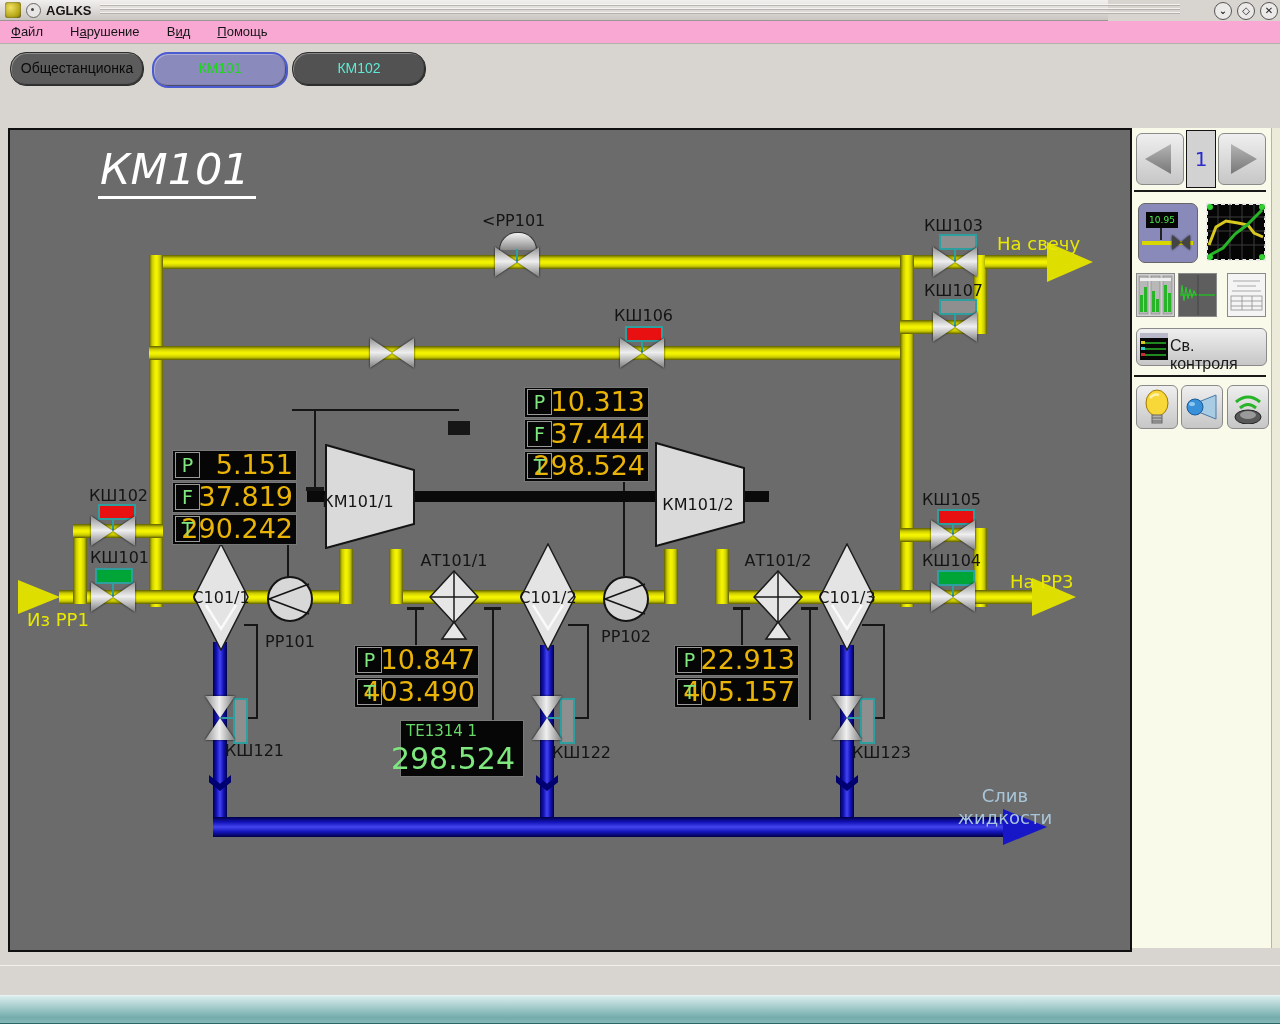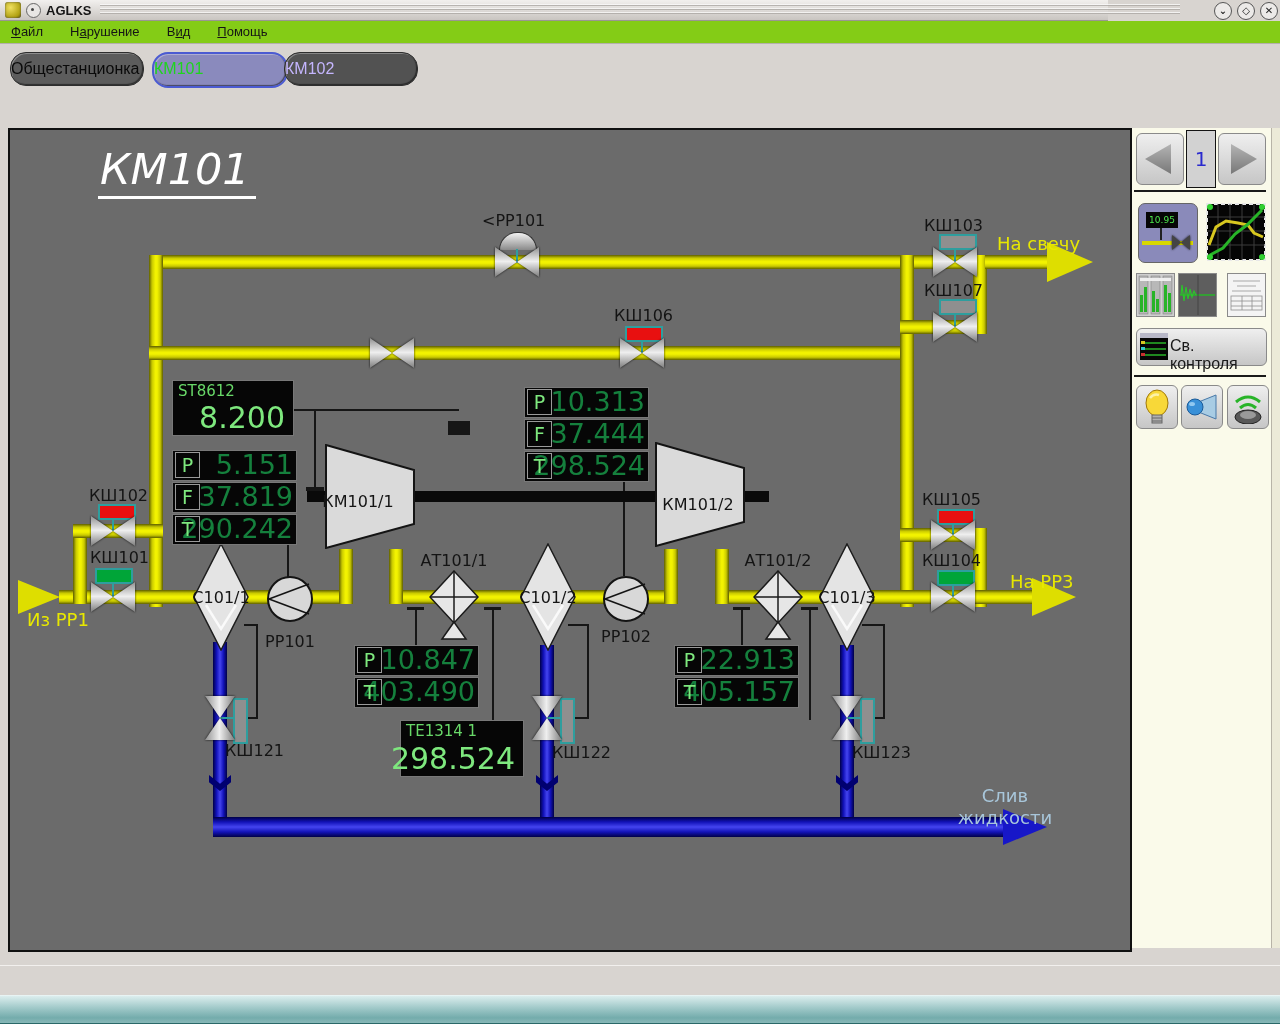--- a/index.html
+++ b/index.html
@@ -9,25 +9,25 @@
   
   #titlebar{left:0;top:0;width:1108px;height:20px;background:linear-gradient(180deg,#f2f0ee,#c9c5c1);border-bottom:1px solid #9a9692}
   #titlebar .stripes{left:100px;top:4px;width:1080px;height:12px;
      background:repeating-linear-gradient(180deg,#fbfbfb 0 1px,#a8a4a0 1px 2px,rgba(0,0,0,0) 2px 4px);opacity:.75}
   #title-text{left:46px;top:3px;font-size:13px;font-weight:bold;color:#151515;font-family:"Liberation Sans",sans-serif}
   .appicon{width:16px;height:16px;border-radius:3px;background:radial-gradient(circle at 35% 35%,#f0e060,#b0a010 70%,#6a5e08);box-shadow:inset 0 0 2px #444}
   #sticky-btn{left:26px;top:3px;width:13px;height:13px;border:1px solid #666;border-radius:50%;background:#e8e6e4}
   #sticky-btn:after{content:"";position:absolute;left:4px;top:4px;width:3px;height:3px;background:#444;border-radius:50%}
   .winbtn{top:2px;width:16px;height:16px;border:1px solid #555;border-radius:50%;background:#eceae8;
           font-size:10px;line-height:15px;text-align:center;color:#222;font-weight:bold}
-  #menubar{left:0;top:21px;width:1280px;height:22px;background:#84cc16;border-bottom:1px solid #b4b0ac}
+  #menubar{left:0;top:21px;width:1280px;height:22px;background:#f9a8d4;border-bottom:1px solid #b4b0ac}
   .menuitem{display:inline-block;padding:3px 11px 0 11px;font-size:13px;color:#151515;font-family:"Liberation Sans",sans-serif}
   .menuitem u{text-decoration:underline}
   
-  .tabbtn{top:52px;width:132px;height:32px;border-radius:16px;font-size:16px;line-height:31px;
+  .tabbtn{top:52px;width:132px;height:32px;border-radius:16px;font-size:14px;text-align:center;line-height:31px;
           border:1px solid #2e2e2e;box-shadow:inset 1px 1px 0 rgba(255,255,255,.3),inset -1px -1px 1px rgba(0,0,0,.5);
           font-family:"Liberation Sans",sans-serif}
   
   #canvas{left:8px;top:128px;width:1120px;height:820px;background:#6b6b6b;border:2px solid #101010}
   #mimic-title{left:88px;top:14px;font-size:43px;font-style:italic;color:#fff;border-bottom:3px solid #fff;padding:0 6px 2px 2px}
   .py-h{background:linear-gradient(180deg,#5e5e00,#c9c900 22%,#f2f200 45%,#f2f200 58%,#c9c900 80%,#5e5e00)}
   .py-v{background:linear-gradient(90deg,#5e5e00,#c9c900 22%,#f2f200 45%,#f2f200 58%,#c9c900 80%,#5e5e00)}
   .pb-v{background:linear-gradient(90deg,#000048,#1212b8 25%,#4444f0 50%,#1212b8 75%,#000048)}
   .pb-h{background:linear-gradient(180deg,#000048,#1212b8 25%,#4444f0 50%,#1212b8 75%,#000048)}
   .yhead{background:#dede00;clip-path:polygon(0 0,100% 50%,0 100%)}
@@ -47,21 +47,21 @@
   .bt-b{left:0;bottom:0;width:30px;height:22px;clip-path:polygon(50% 0,0 100%,100% 100%)}
   .vstem{background:#2e9e9e}
   .vrect{width:34px;height:12px;border:2px solid #2e9e9e;background:#8f8f8f}
   .vrect-v{width:11px;height:42px;border:2px solid #2e9e9e;background:#8f8f8f}
   .dome{width:36px;height:17px;border-radius:18px 18px 0 0;background:linear-gradient(180deg,#f2f2f2,#8a8a8a);border:1px solid #333;border-bottom:none}
   
   .display{background:transparent}
   .drow{position:relative;width:123px;height:29px;background:#060606;border:1px solid #787878;margin-bottom:1px}
   .tagbox{position:absolute;left:2px;top:1px;width:23px;height:24px;border:1px solid #9a9a9a;color:#7ee87e;
           font-size:19px;text-align:center;line-height:24px;z-index:3}
-  .dval{position:absolute;right:3px;top:-1px;height:29px;line-height:30px;font-size:27px;color:#15803d;z-index:2;white-space:nowrap}
+  .dval{position:absolute;right:3px;top:-1px;height:29px;line-height:30px;font-size:27px;color:#eab308;z-index:2;white-space:nowrap}
   .dbox{background:#060606;border:1px solid #787878}
   .dlabel{position:absolute;left:5px;top:1px;font-size:15px;color:#68d868}
   .dbig{position:absolute;right:8px;bottom:1px;font-size:30px;color:#7ee87e;line-height:32px}
   
   #sidepanel{left:1132px;top:128px;width:148px;height:820px;background:#fafaea}
   .pbtn{background:linear-gradient(180deg,#efefef,#c6c6c6);border:1px solid #8a8a8a;border-radius:6px}
   #hr1,#hr2{background:#1a1a1a;height:2px}
   #ctrlpanel{background:#7e7e7e;border:2px solid #141414}
   #ctrlpanel div{position:absolute;width:100%;text-align:center;font-size:19px;color:#2e2e2e}
   
@@ -84,21 +84,21 @@
 
 <div class="p" id="menubar">
   <span class="menuitem"><span></span><u>Ф</u><span>айл</span></span>
   <span class="menuitem"><span>Н</span><u>а</u><span>рушение</span></span>
   <span class="menuitem"><span>В</span><u>и</u><span>д</span></span>
   <span class="menuitem"><span></span><u>П</u><span>омощь</span></span>
 </div>
 
 <div class="p tabbtn" style="left:10px;background:#5c5c5c;color:#0a0a0a">Общестанционка</div>
 <div class="p tabbtn" style="left:152px;background:#8a8abd;color:#1ed41e;border:2px solid #4b5bd2;line-height:29px">КМ101</div>
-<div class="p tabbtn" style="left:284px;background:#525252;color:#c4b5fd">КМ102</div>
+<div class="p tabbtn" style="left:292px;background:#525252;color:#5eead4">КМ102</div>
 
 <div class="p" id="canvas">
   <div class="p" id="mimic-title">КМ101</div>
 
   <div class="p py-h" style="left:139px;top:125px;width:836px;height:14px"></div>
   <div class="p py-v" style="left:139px;top:125px;width:14px;height:352px"></div>
   <div class="p py-h" style="left:139px;top:216px;width:765px;height:14px"></div>
   <div class="p py-v" style="left:890px;top:125px;width:14px;height:352px"></div>
   <div class="p py-h" style="left:890px;top:190px;width:87px;height:14px"></div>
   <div class="p py-v" style="left:963px;top:125px;width:14px;height:79px"></div>
@@ -292,24 +292,20 @@
   <div class="p lbl" style="left:542px;top:613px">КШ122</div>
 
   <div class="p vstem" style="left:837px;top:587px;width:14px;height:2px"></div>
   <div class="p vrect-v" style="left:850px;top:568px"></div>
   <div class="p bt" style="left:822px;top:566px;width:30px;height:44px">
       <div class="triv bt-t"></div>
       <div class="triv bt-b"></div>
     </div>
   <div class="p lbl" style="left:842px;top:613px">КШ123</div>
 
-  <div class="p dbox" style="left:162px;top:250px;width:120px;height:54px">
-    <div class="dlabel">ST8612</div>
-    <div class="dbig">8.200</div>
-  </div>
   <div class="p display" style="left:162px;top:320px">
     <div class="drow">
         <div class="tagbox">P</div>
         <div class="dval">5.151</div>
       </div>
     <div class="drow">
         <div class="tagbox">F</div>
         <div class="dval">37.819</div>
       </div>
     <div class="drow">

